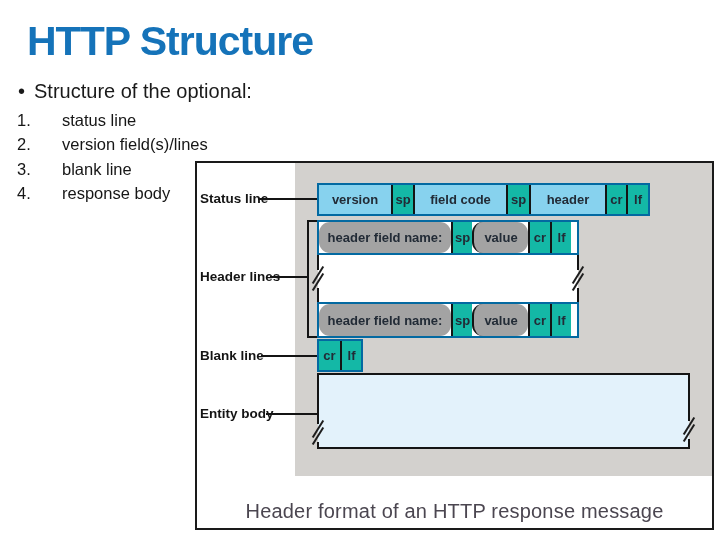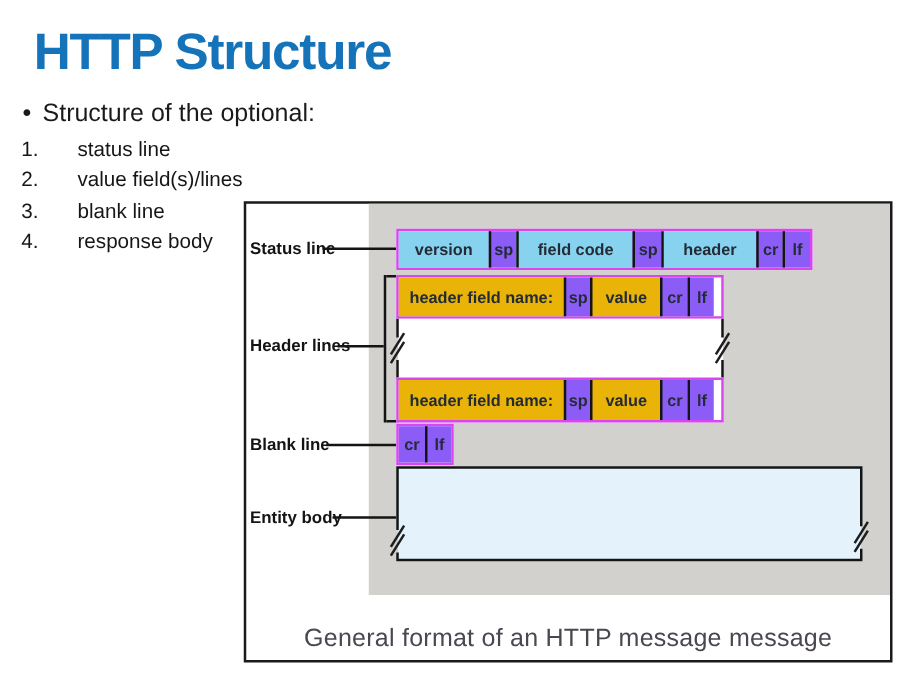--- a/index.html
+++ b/index.html
@@ -32,28 +32,28 @@
   }
   .leader { position:absolute; height:2px; background:#141414; }
   .bracket { position:absolute; left:110px; top:57px; width:10px; height:118px;
              border-left:2px solid #141414; }
   .bracket:before, .bracket:after {
     content:""; position:absolute; left:0; width:10px; height:2px; background:#141414;
   }
   .bracket:before { top:0; }
   .bracket:after { bottom:0; }
   .row { position:absolute; display:flex; box-sizing:border-box;
-         border:2px solid #d946ef; background:#fff; }
+         border:2px solid #0369a1; background:#fff; }
   .cell { box-sizing:border-box; border-left:2px solid #141414;
           display:flex; align-items:center; justify-content:center;
           font-size:13px; font-weight:600; color:#222b36; white-space:nowrap; }
   .cell:first-child { border-left:none; }
   .bg-med   { background:#87d2ee; }
-  .bg-light { background:#eab308; }
-  .bg-white { background:#8b5cf6; }
+  .bg-light { background:#a3a3a3;border-radius:11px; }
+  .bg-white { background:#14b8a6; }
   .gap-box { position:absolute; left:120px; top:92px; width:262px; height:49px;
              box-sizing:border-box; background:#ffffff;
              border-left:2px solid #141414; border-right:2px solid #141414; }
   .entity-box { position:absolute; left:120px; top:210px; width:373px; height:76px;
                 box-sizing:border-box; border:2px solid #141414; background:#e3f2fb; }
   .break { position:absolute; width:14px; height:18px; }
   .break i { position:absolute; left:-3px; width:20px; height:2px; background:#1d1d1d;
              transform:rotate(-58deg); }
   .break i.s1 { top:4px; } .break i.s2 { top:11px; }
   .brk-gap-l { background:linear-gradient(90deg,#d3d1ce 0 50%,#ffffff 50% 100%); left:114px; top:107px; }
@@ -91,21 +91,21 @@
     <span>Structure of the optional:</span>
   </div>
 
   <div class="num-list">
     <div class="list-row">
       <span class="num">1.</span>
       <span>status line</span>
     </div>
     <div class="list-row">
       <span class="num">2.</span>
-      <span>value field(s)/lines</span>
+      <span>version field(s)/lines</span>
     </div>
     <div class="list-row">
       <span class="num">3.</span>
       <span>blank line</span>
     </div>
     <div class="list-row">
       <span class="num">4.</span>
       <span>response body</span>
     </div>
   </div>
@@ -171,16 +171,16 @@
     <div class="entity-box"></div>
     <div class="break brk-ent-l">
         <i class="s1"></i>
         <i class="s2"></i>
       </div>
     <div class="break brk-ent-r">
         <i class="s1"></i>
         <i class="s2"></i>
       </div>
 
-    <div class="caption">General format of an HTTP message message</div>
+    <div class="caption">Header format of an HTTP response message</div>
   </div>
 
 </div>
 
 </body></html>

